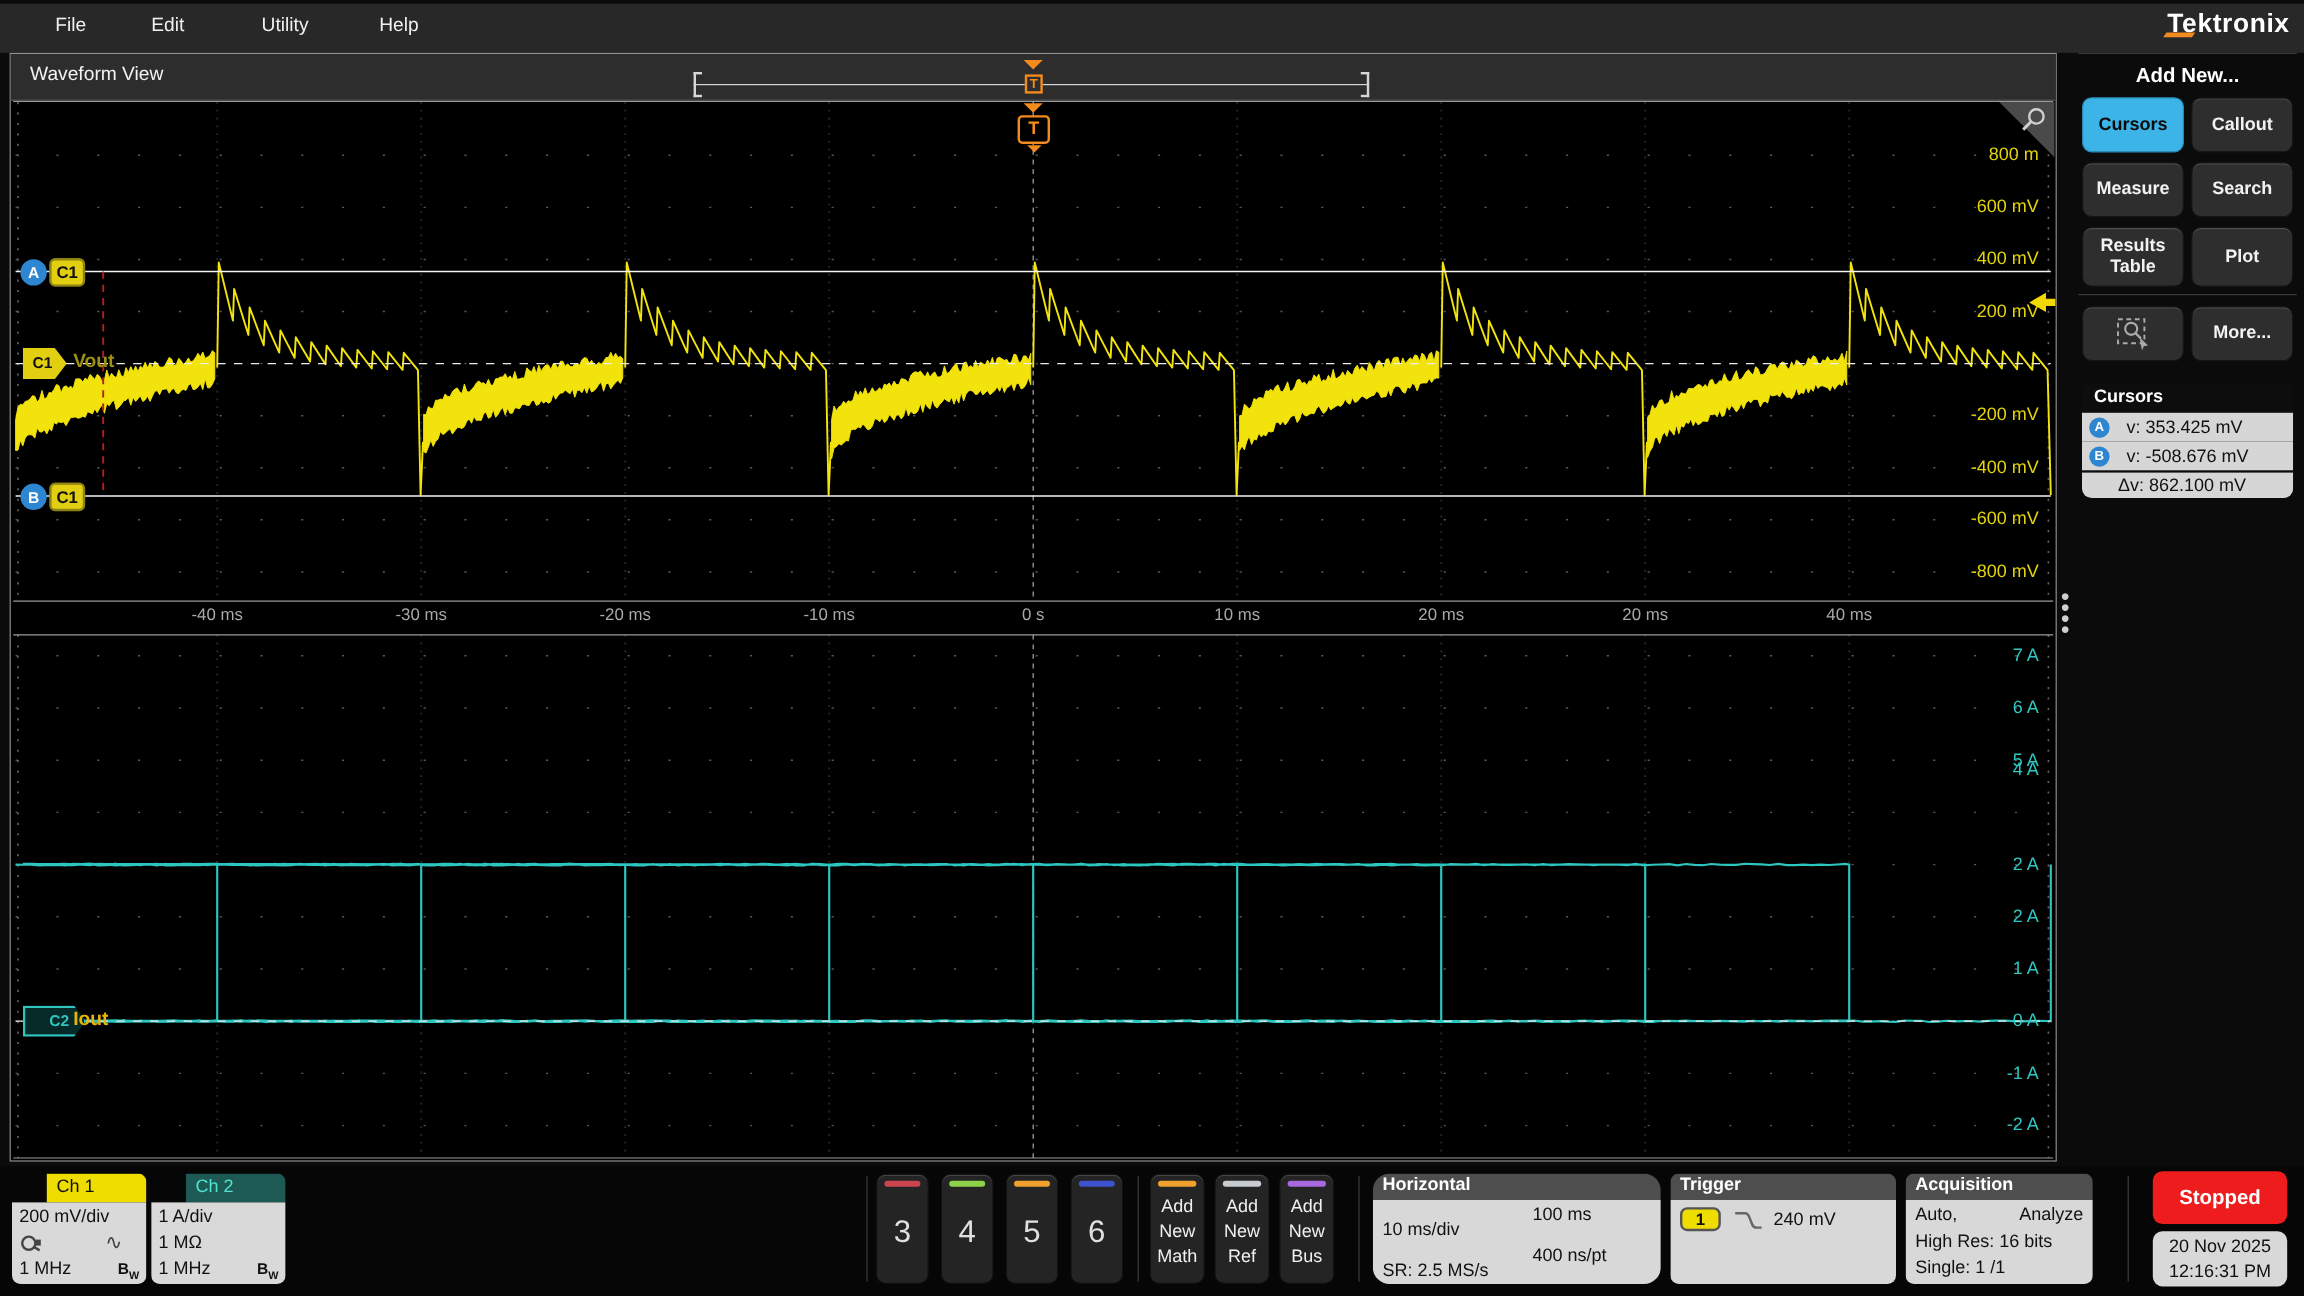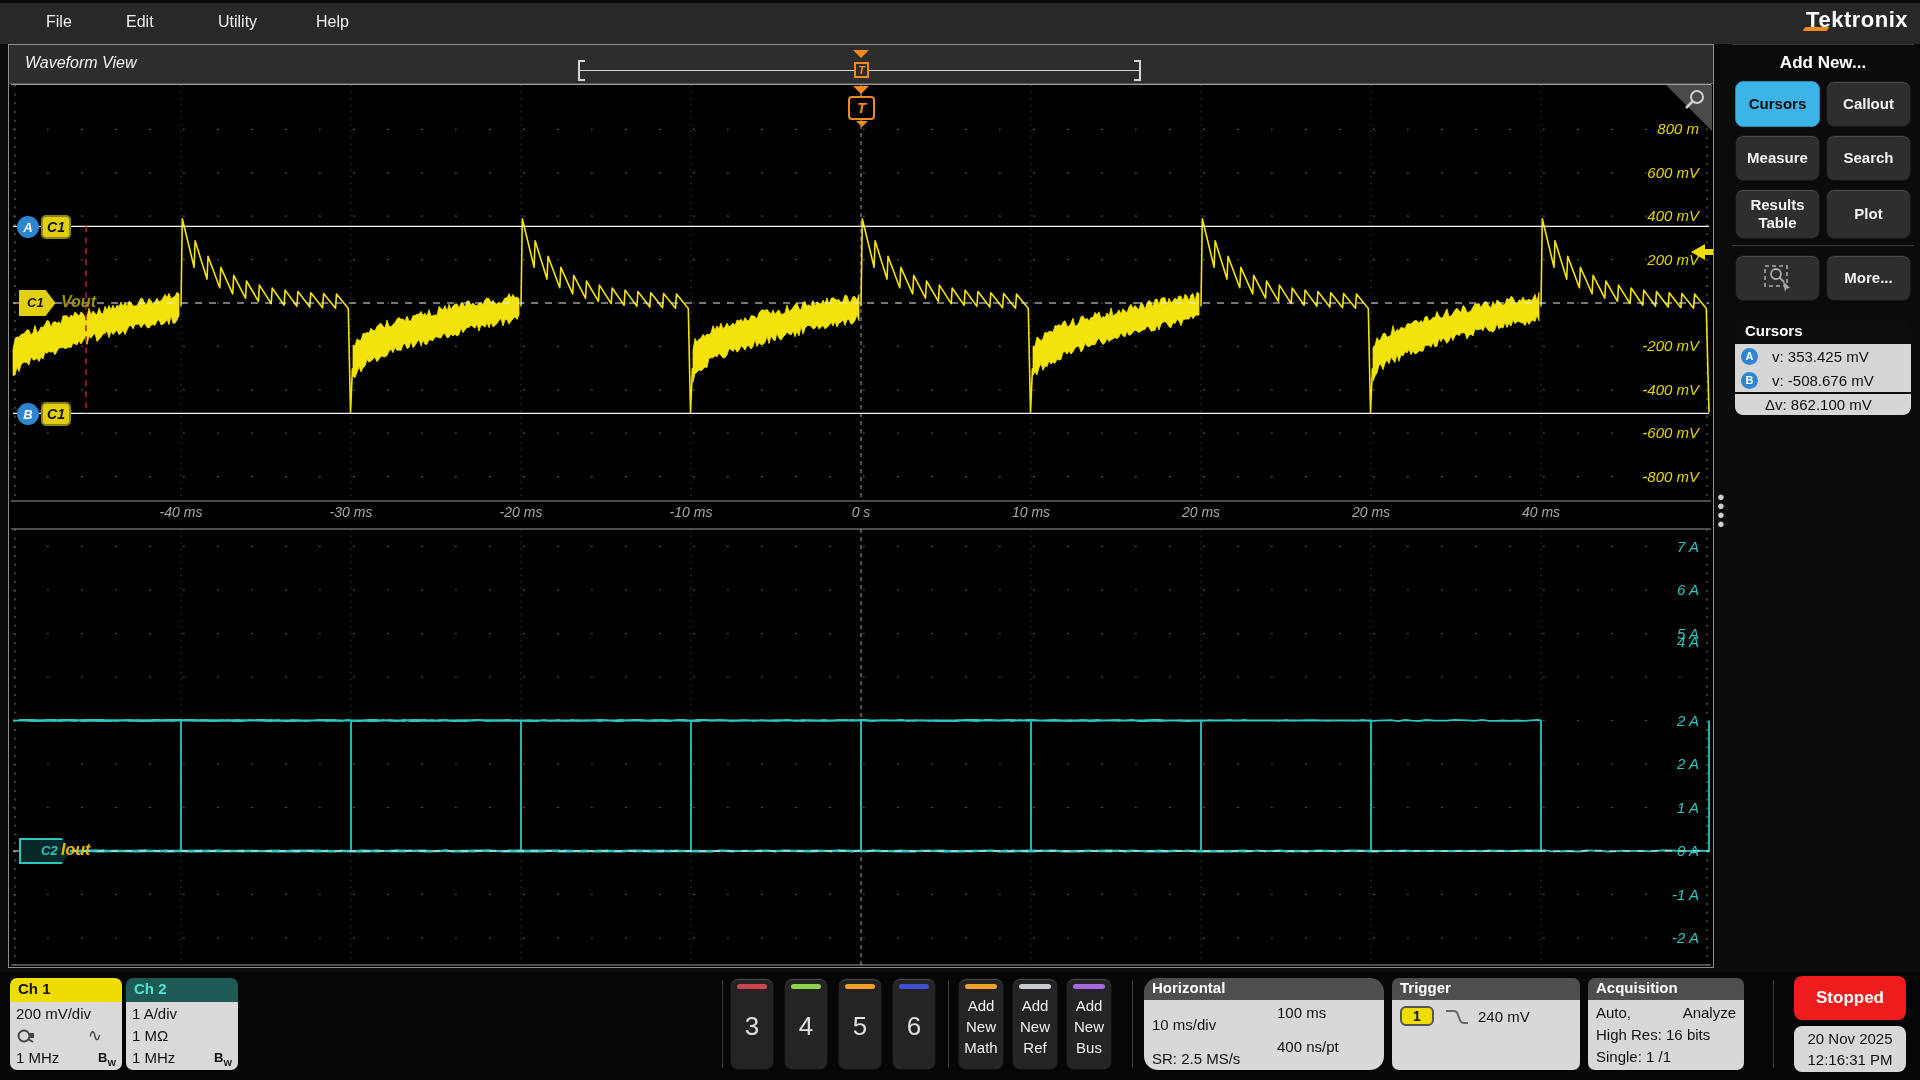--- a/index.html
+++ b/index.html
@@ -6,21 +6,21 @@
   body { width:1920px; height:1080px; position:relative; background:#0b0b0b; overflow:hidden;
          font-family:"Liberation Sans", sans-serif; color:#e8e8e8; }
 
   
   #menubar { position:absolute; left:0; top:0; width:1920px; height:44px; background:#282828; border-top:3px solid #0b0b0b; }
   .menu-item { position:absolute; top:10px; font-size:16px; color:#f0f0f0; cursor:default; }
   #logo { position:absolute; right:12px; top:4px; font-size:22px; font-weight:bold; color:#fff; letter-spacing:.5px; }
   #logo .swoosh { position:absolute; left:-2px; bottom:2px; width:24px; height:4px; background:#f28a1e; transform:skewX(-35deg); }
 
   
-  #wave-view { position:absolute; left:8px; top:44px; width:1706px; height:924px; background:#000; border:1px solid #8f8f8f;font-style:italic; }
+  #wave-view { position:absolute; left:8px; top:44px; width:1706px; height:924px; background:#000; border:1px solid #8f8f8f; }
   #wv-titlebar { position:absolute; left:0; top:0; width:1704px; height:39px; background:#2d2d2d; border-bottom:1px solid #555; z-index:3; }
   #wv-title { position:absolute; left:16px; top:9px; font-size:16px; color:#f2f2f2; }
   #scope-svg { position:absolute; left:0; top:0; z-index:1; }
   .overlay { position:absolute; z-index:4; }
 
   
   #minimap { position:absolute; left:569px; top:0; width:563px; height:39px; z-index:4; }
   #mm-line { position:absolute; left:0; top:25px; width:563px; height:1px; background:#d6d6d6; }
   .mm-bracket { position:absolute; top:15px; width:7px; height:21px; border-top:2px solid #d6d6d6; border-bottom:2px solid #d6d6d6; }
   #mm-left  { left:0; border-left:2px solid #d6d6d6; }
@@ -72,21 +72,21 @@
   #cursors-title { height:25px; color:#fff; font-size:15px; font-weight:bold; padding:3px 0 0 10px; }
   .cur-row { height:24px; background:#d6d6d6; color:#111; font-size:15px; display:flex; align-items:center; padding-left:6px; }
   .cur-row .dot { width:17px; height:17px; border-radius:50%; background:#2e86d0; color:#fff; font-size:11px; font-weight:bold;
                   display:flex; align-items:center; justify-content:center; margin-right:14px; }
   #delta-row { height:23px; background:#d6d6d6; color:#111; font-size:15px; border-top:2px solid #0d0d0d; border-radius:0 0 6px 6px;
                display:flex; align-items:center; padding-left:30px; }
 
   
   #bottombar { position:absolute; left:0; top:972px; width:1920px; height:108px; background:#060606; }
   .chbadge { position:absolute; top:6px; width:112px; height:92px; border-radius:7px; overflow:hidden; cursor:pointer; }
-  .chbadge .hdr { height:24px; font-size:15px; font-weight:bold; padding:2px 0 16px 8px; }
+  .chbadge .hdr { height:24px; font-size:15px; font-weight:normal; padding:2px 0 16px 8px;margin-left:29px; }
   .chbadge .body { height:68px; background:#d9d9d9; color:#111; font-size:15px; padding:1px 6px 0 6px; line-height:22px; }
   #ch1-badge .hdr { background:#f0dd00; color:#111; }
   #ch2-badge .hdr { background:#1d5a54; color:#4fe3d2; }
   .bw { float:right; font-size:13px; font-weight:bold; } .bw sub { font-size:9px; }
   .icon-row { display:flex; justify-content:space-between; align-items:center; height:22px; }
   .vdiv { position:absolute; top:8px; width:1px; height:88px; background:#3c3c3c; }
   .numbtn { position:absolute; top:6px; width:44px; height:92px; background:#242424; border:1px solid #101010; border-radius:8px;
             box-shadow:inset 0 1px 0 #454545; cursor:pointer; }
   .numbtn .stripe { position:absolute; left:6px; right:6px; top:5px; height:5px; border-radius:3px; }
   .numbtn .num { position:absolute; width:100%; top:32px; text-align:center; font-size:26px; color:#e0e0e0; }

